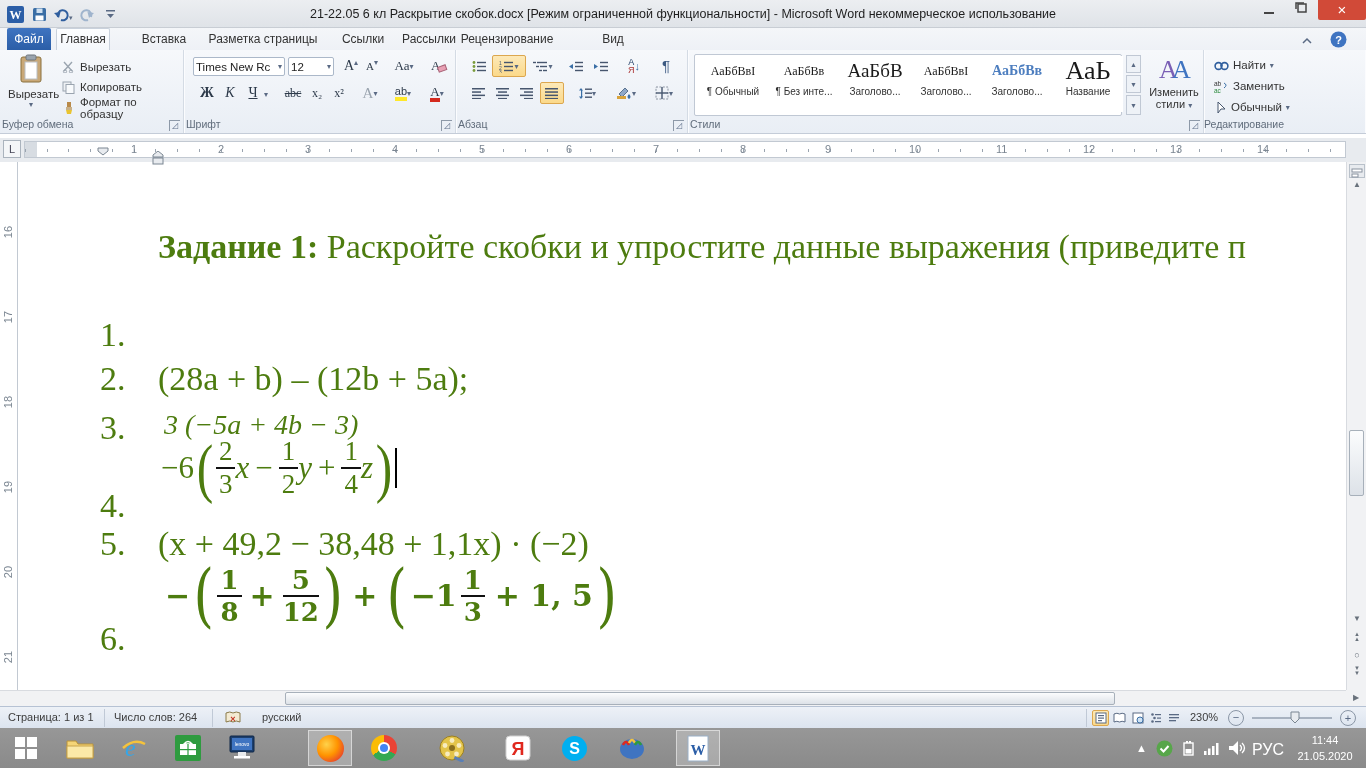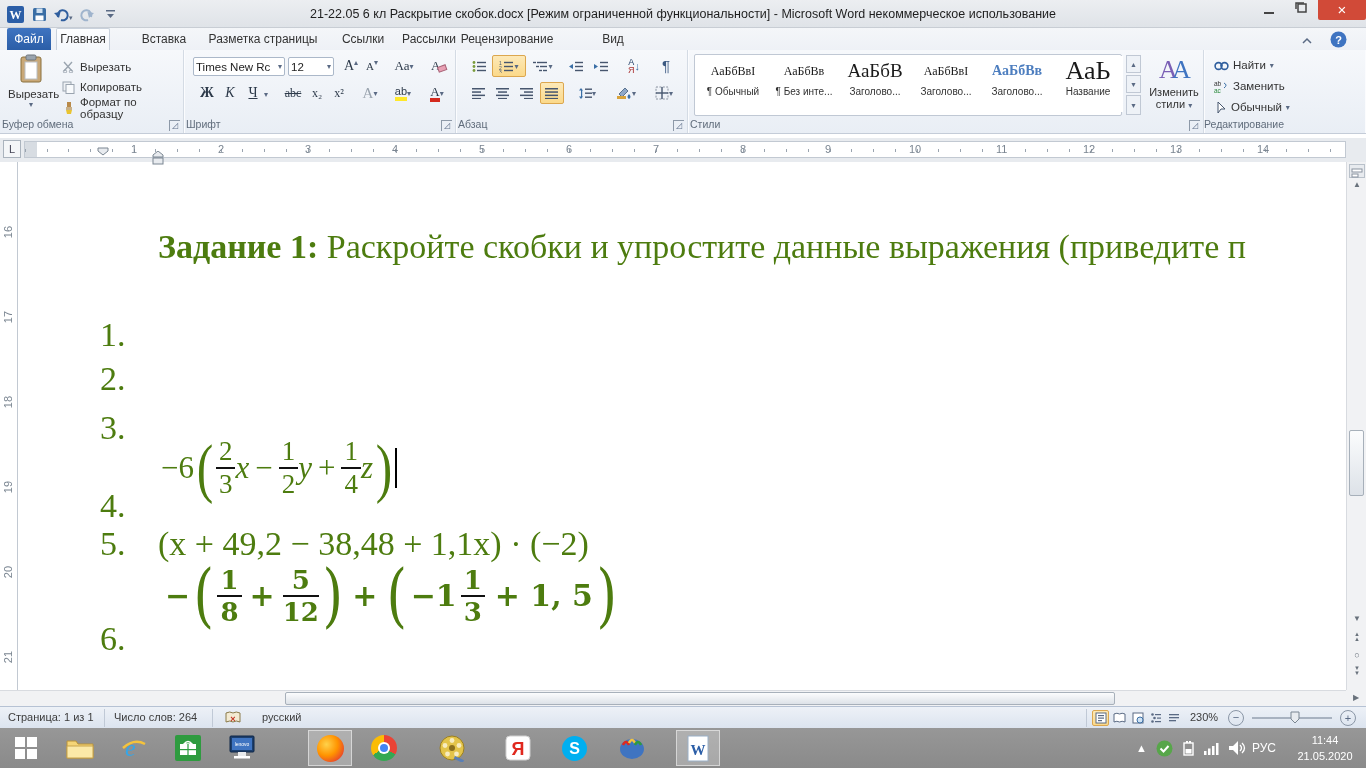--- a/index.html
+++ b/index.html
@@ -454,22 +454,24 @@
 </div>
 
 <div class="r" id="page">
   <div class="r dline" style="left:139px;top:26px;">
     <span class="bold">Задание 1:</span><span> Раскройте скобки и упростите данные выражения (приведите п</span>
   </div>
 
   <div class="r dline" style="left:81px;top:114px;">1.</div>
 
   <div class="r dline" style="left:81px;top:158px;">2.</div>
+  <div class="r dline" style="left:139px;top:158px;">(28a + b) – (12b + 5a);</div>
 
   <div class="r dline" style="left:81px;top:207px;">3.</div>
+  <div class="r" style="left:145px;top:207px;font-size:28px;font-style:italic;white-space:nowrap;">3 (−5a + 4b − 3)</div>
 
   <div class="r dline" style="left:81px;top:285px;">4.</div>
   <div class="r" style="left:142px;top:236px;display:flex;align-items:center;white-space:nowrap;font-size:31px;">
     <span>−6</span>
     <span class="bigp" style="font-size:66px;">(</span>
     <span class="frac" style="font-size:27px;">
         <span class="fn">2</span>
         <span class="fd">3</span>
       </span>
     <i>x</i>
@@ -711,18 +713,18 @@
         <rect x="9" y="5" width="2.5" height="9" fill="#fff"></rect>
         <rect x="13" y="2" width="2.5" height="12" fill="#fff"></rect>
       </svg>
   </div>
   <div class="r" style="left:1228px;top:12px;">
     <svg width="18" height="16">
         <path d="M1 6 h4 l5 -5 v14 l-5 -5 h-4z" fill="#fff"></path>
         <path d="M12 5 q3 3 0 6 M14 3 q5 5 0 10" stroke="#fff" stroke-width="1.3" fill="none"></path>
       </svg>
   </div>
-  <div class="r tray" style="left:1252px;top:13px;font-size:12px;">РУС</div>
+  <div class="r tray" style="left:1252px;top:13px;font-size:16px;">РУС</div>
   <div class="r tray" style="left:1290px;top:4px;width:70px;text-align:center;line-height:16px;">
     <span>11:44</span><br>
     <span>21.05.2020</span>
   </div>
 </div>
 
 </body></html>

